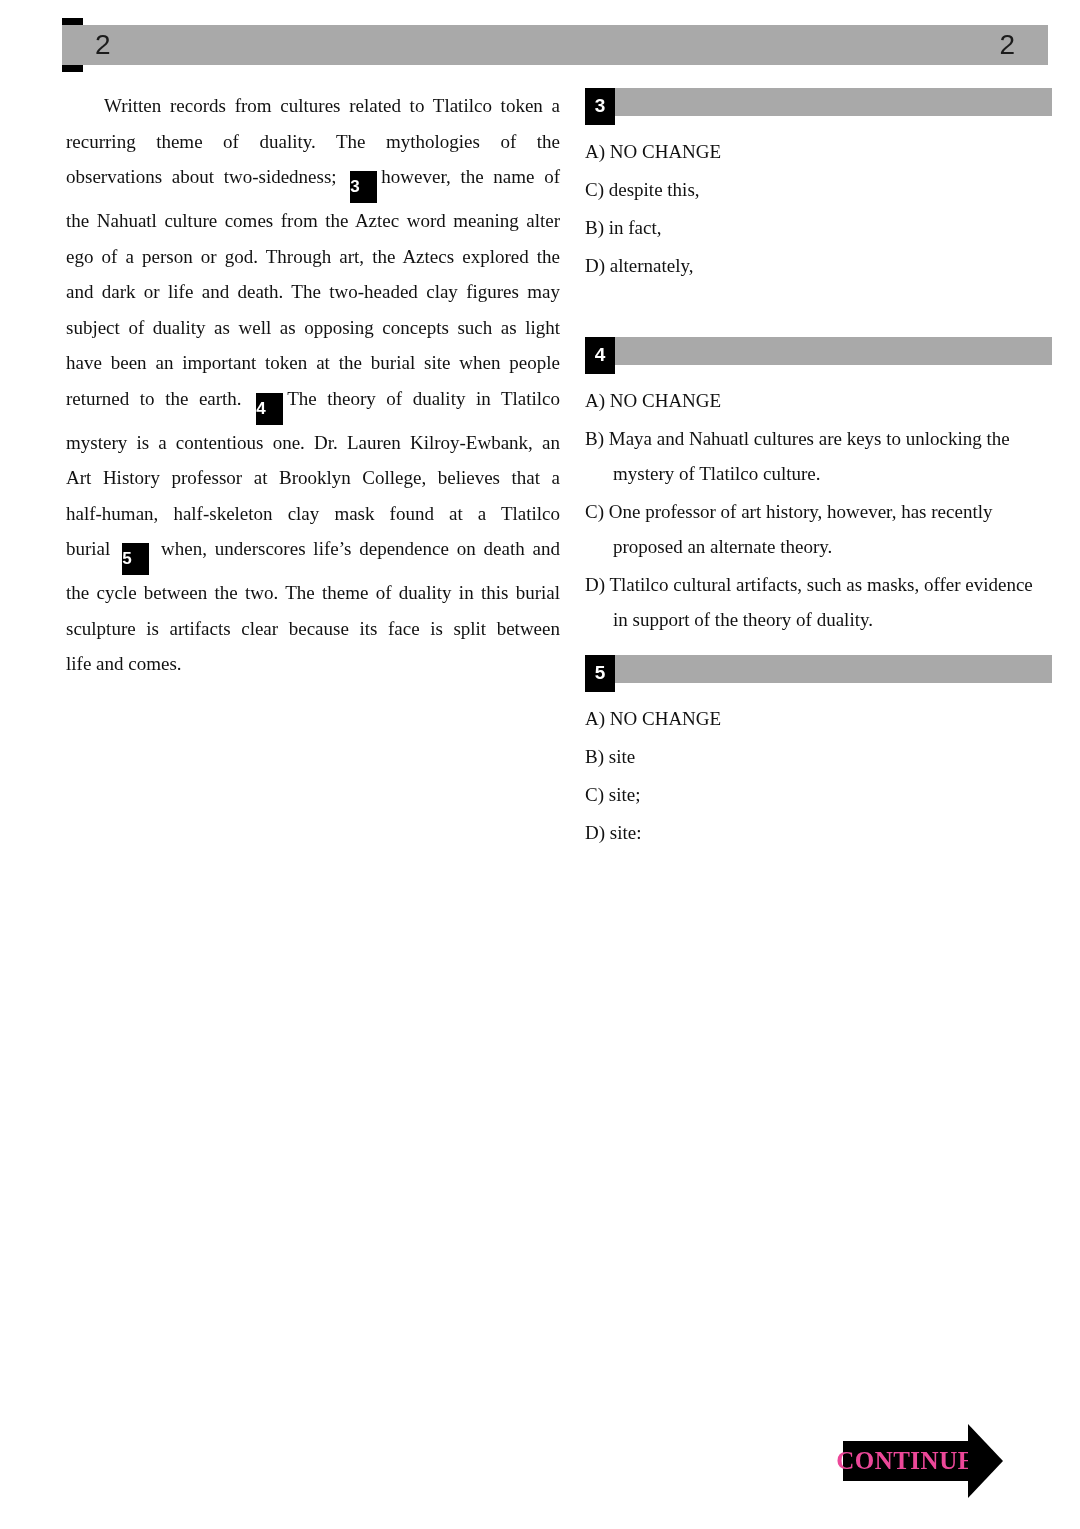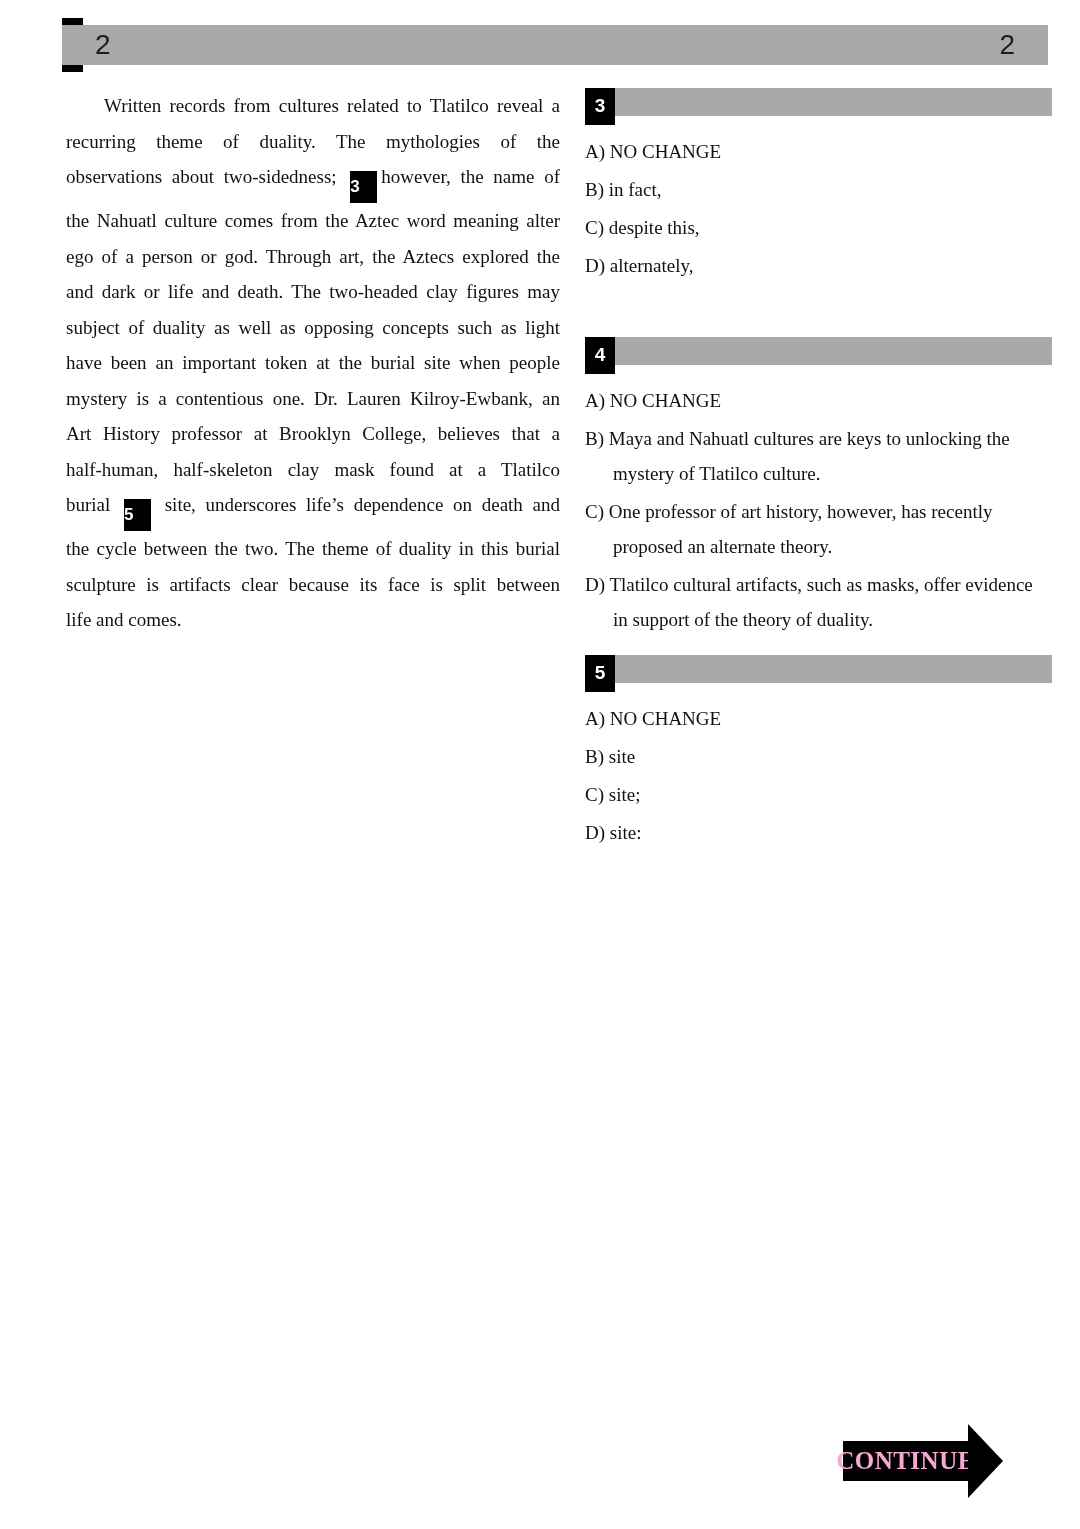--- a/index.html
+++ b/index.html
@@ -67,21 +67,21 @@
   
   .continue{
     position:absolute;left:843px;top:1424px;height:74px;
     display:flex;align-items:center;cursor:pointer;
   }
   .continue-body{
     display:flex;align-items:center;justify-content:center;
     width:125px;height:40px;background:#000;
   }
   .continue-body span{
-    color:#f9a8d4;font-weight:bold;font-size:25px;letter-spacing:0.5px;
+    color:#ec4899;font-weight:bold;font-size:25px;letter-spacing:0.5px;
     font-family:"Liberation Serif",serif;
   }
   .continue-arrow{
     width:0;height:0;
     border-top:37px solid transparent;
     border-bottom:37px solid transparent;
     border-left:35px solid #000;
   }
 </style>
 </head>
@@ -91,45 +91,46 @@
 
   <header class="section-header">
     <div class="hcap left"></div>
     <div class="hbar"></div>
     <span class="secnum left">2</span>
     <span class="secnum right">2</span>
   </header>
 
   <main>
     <section class="passage-col" id="passage">
-        <div class="pline indent"><span>Written records from cultures related to Tlatilco reveal a</span></div>
+        <div class="pline indent"><span>Written records from cultures related to Tlatilco token a</span></div>
         <div class="pline"><span>recurring theme of duality. The mythologies of the</span></div>
         <div class="pline"><span>observations about two-sidedness; </span><span class="numbox">3</span><span class="uline">however,</span><span> the name of</span></div>
         <div class="pline"><span>the Nahuatl culture comes from the Aztec word meaning alter</span></div>
         <div class="pline"><span>ego of a person or god. Through art, the Aztecs explored the</span></div>
         <div class="pline"><span>and dark or life and death. The two-headed clay figures may</span></div>
         <div class="pline"><span>subject of duality as well as opposing concepts such as light</span></div>
         <div class="pline"><span>have been an important token at the burial site when people</span></div>
+        <div class="pline"><span>returned to the earth. </span><span class="numbox">4</span><span class="uline">The theory of duality in Tlatilco</span></div>
         <div class="pline"><span class="uline">mystery is a contentious one.</span><span> Dr. Lauren Kilroy-Ewbank, an</span></div>
         <div class="pline"><span>Art History professor at Brooklyn College, believes that a</span></div>
         <div class="pline"><span>half-human, half-skeleton clay mask found at a Tlatilco</span></div>
-        <div class="pline"><span>burial </span><span class="numbox">5</span><span class="uline"> site,</span><span> underscores life’s dependence on death and</span></div>
+        <div class="pline"><span>burial </span><span class="numbox">5</span><span class="uline"> when,</span><span> underscores life’s dependence on death and</span></div>
         <div class="pline"><span>the cycle between the two. The theme of duality in this burial</span></div>
         <div class="pline"><span>sculpture is artifacts clear because its face is split between</span></div>
         <div class="pline last"><span>life and comes.</span></div>
       </section>
     <section class="questions-col" id="questions">
         <div class="question">
           <div class="qheader">
             <span class="qbar"></span>
             <span class="qnum">3</span>
           </div>
           <div class="option"><span>A)</span><span> NO CHANGE</span></div>
+          <div class="option"><span>C)</span><span> despite this,</span></div>
           <div class="option"><span>B)</span><span> in fact,</span></div>
-          <div class="option"><span>C)</span><span> despite this,</span></div>
           <div class="option"><span>D)</span><span> alternately,</span></div>
         </div>
         <div class="question">
           <div class="qheader">
             <span class="qbar"></span>
             <span class="qnum">4</span>
           </div>
           <div class="option"><span>A)</span><span> NO CHANGE</span></div>
           <div class="option"><span>B)</span><span> Maya and Nahuatl cultures are keys to unlocking the mystery of Tlatilco culture.</span></div>
           <div class="option"><span>C)</span><span> One professor of art history, however, has recently proposed an alternate theory.</span></div>

